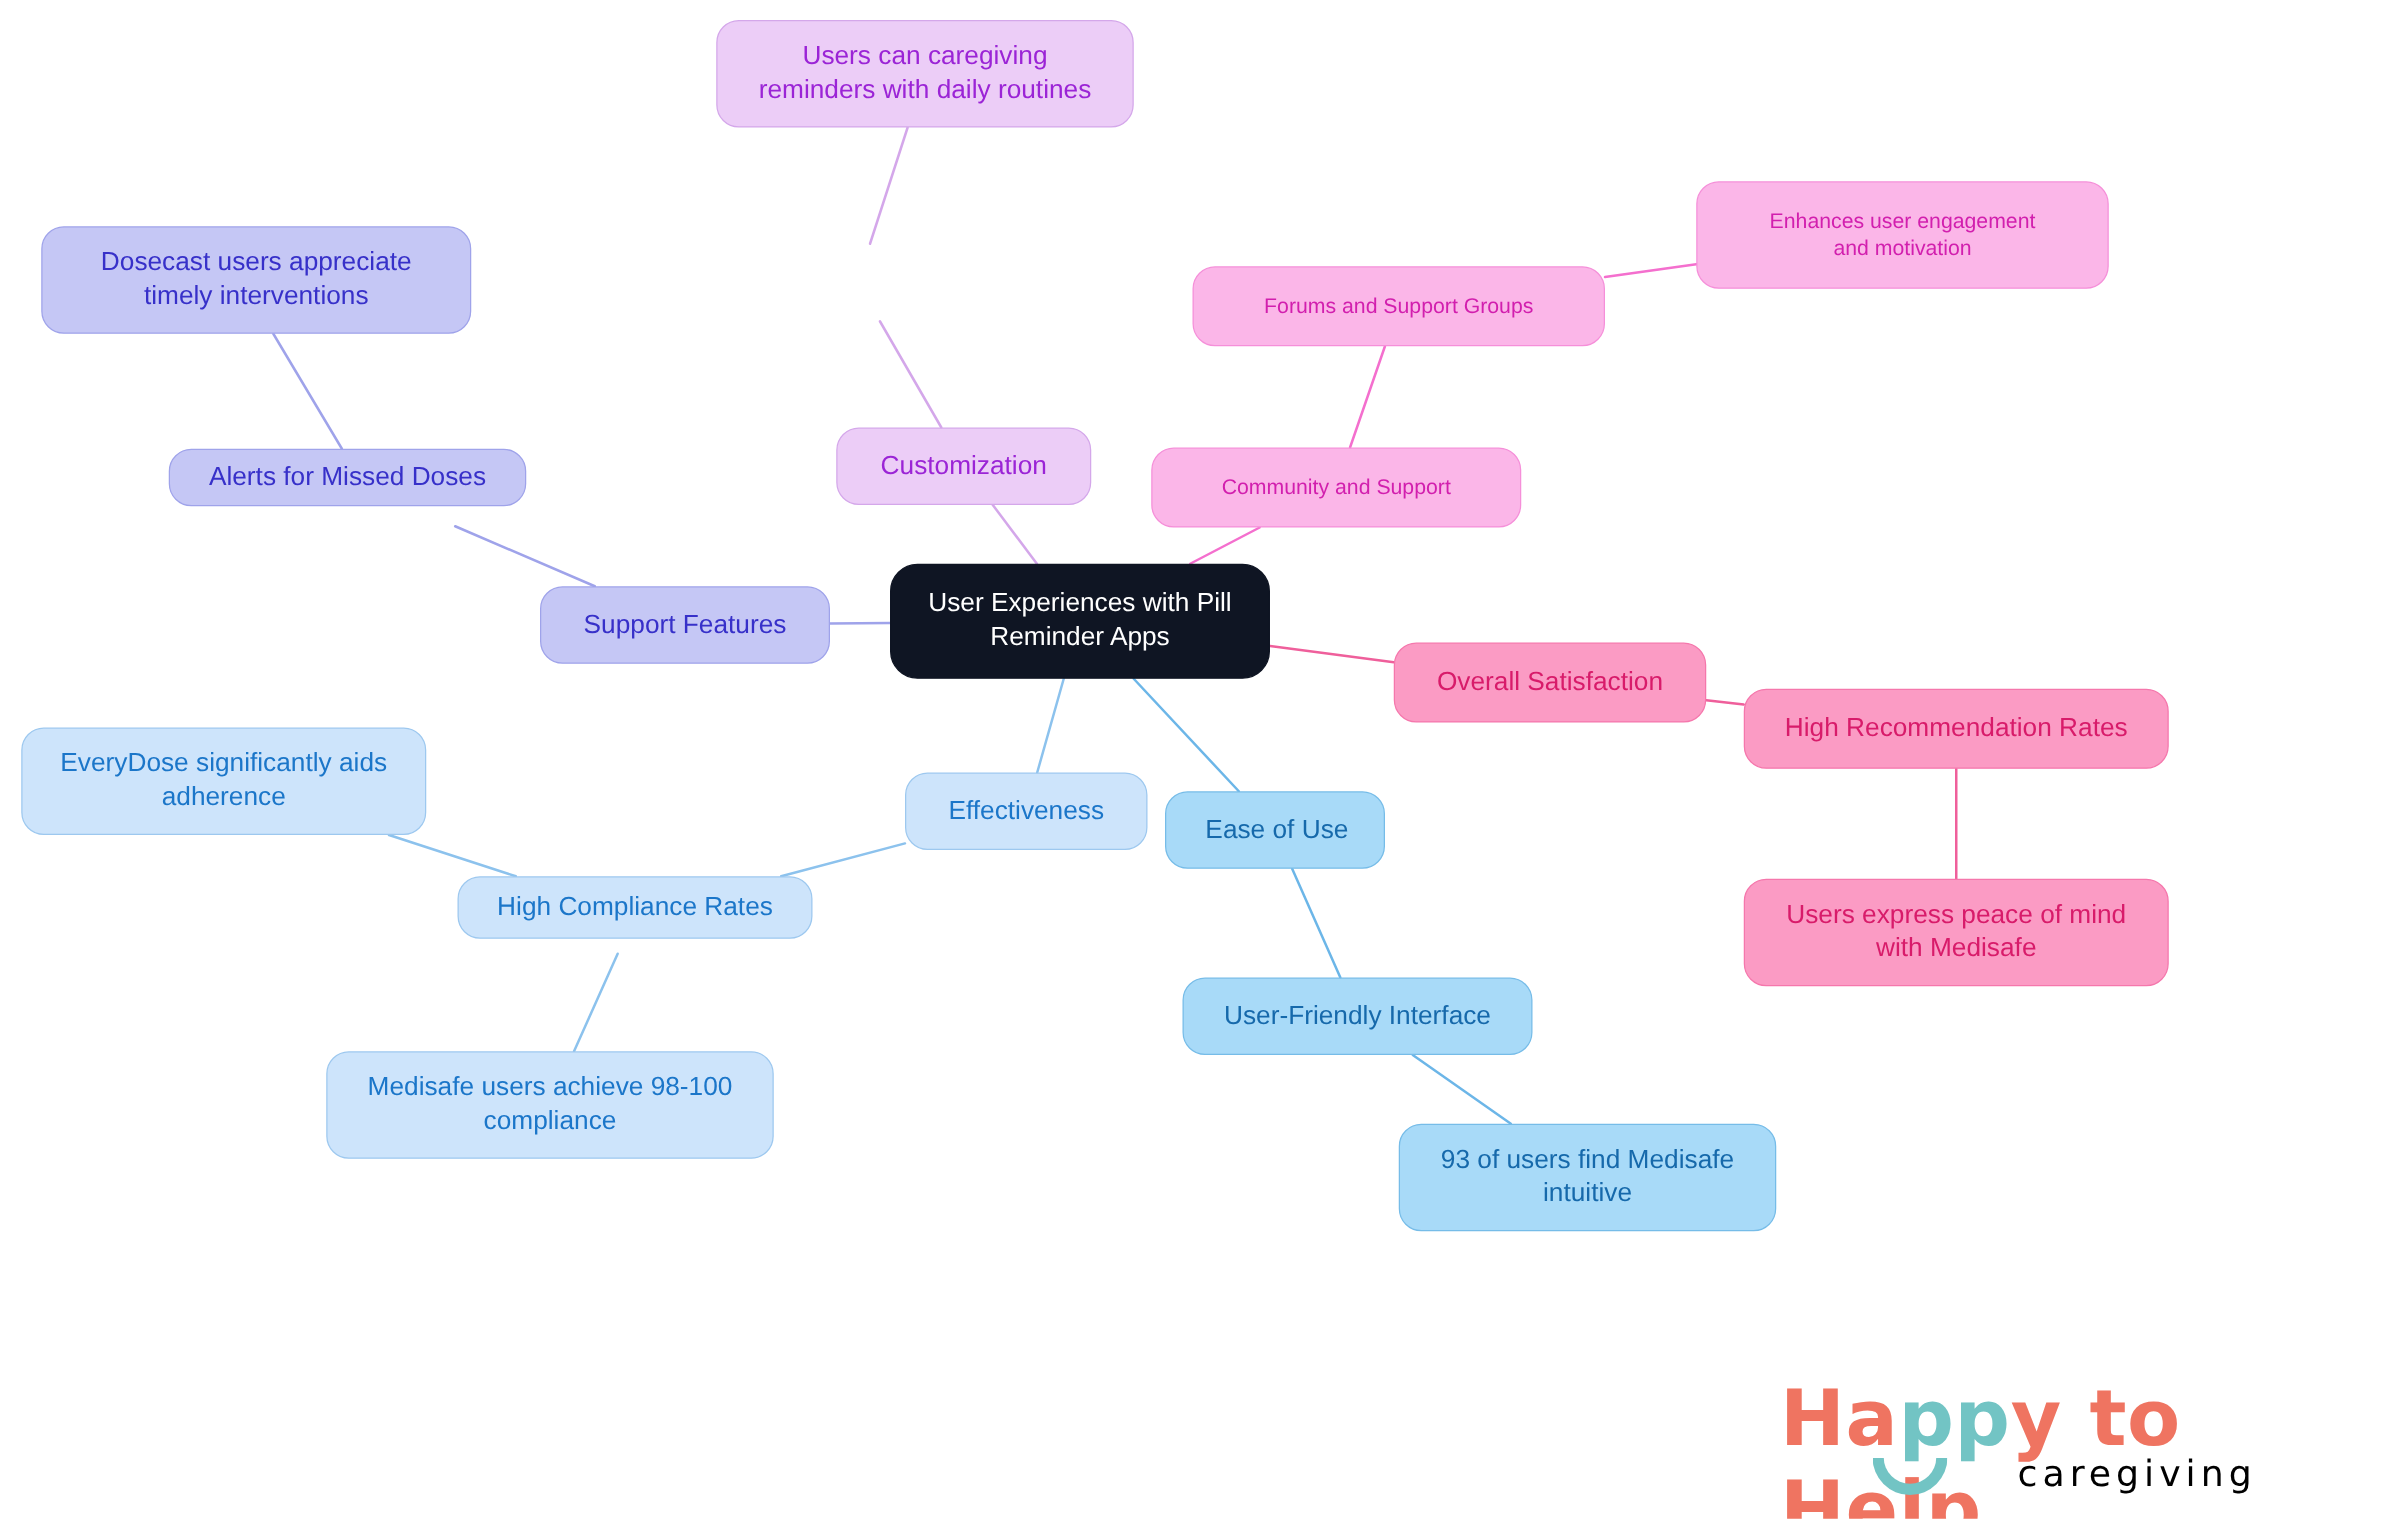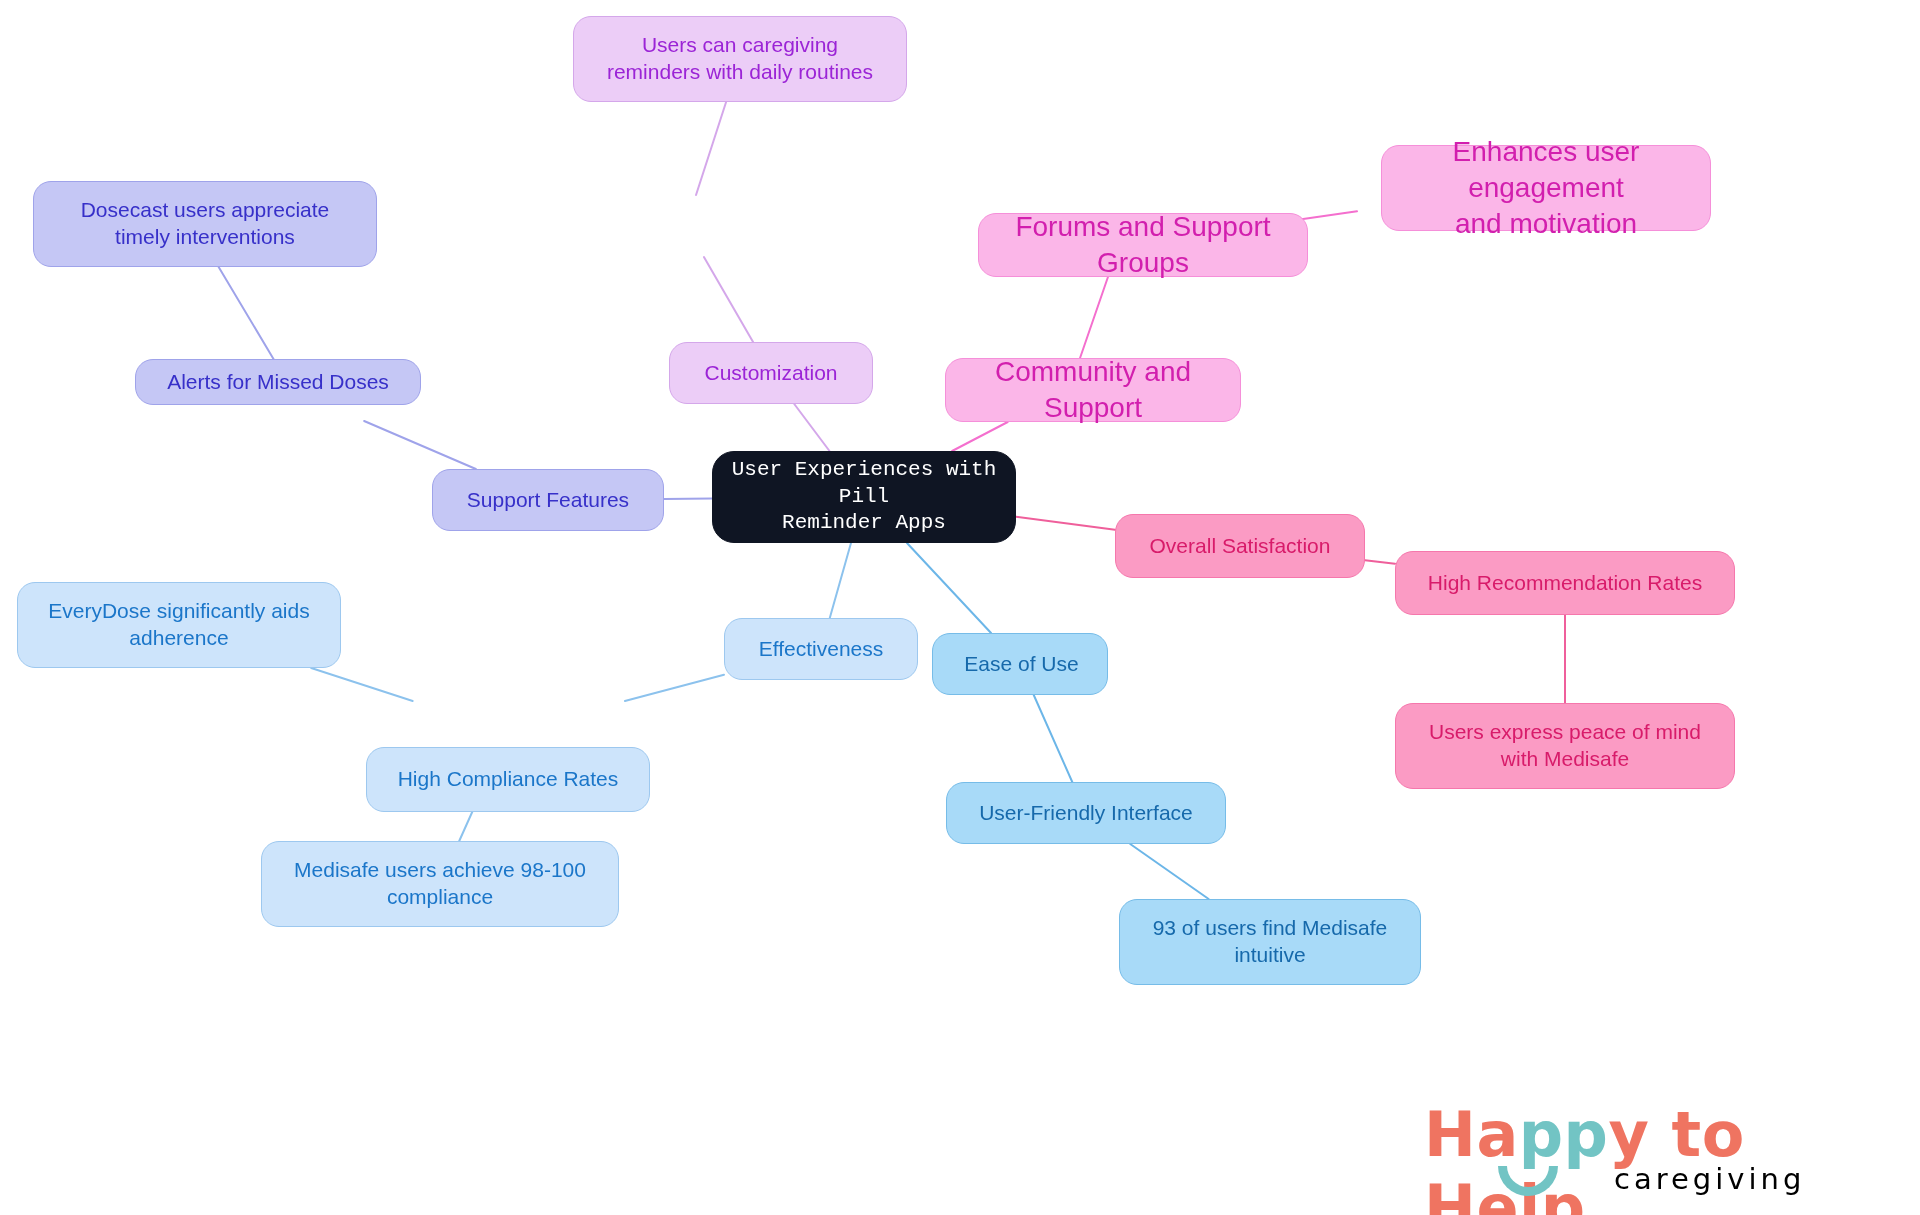--- a/index.html
+++ b/index.html
@@ -42,40 +42,38 @@
     line-height: 1.28;
     padding: 6px 14px;
     white-space: pre-line;
   }
   .node.root {
     background: #0f1523;
     border-color: #0f1523;
     color: #ffffff;
     font-size: 21px;
     border-radius: 22px;
-    font-family: Liberation Mono, monospace;
   }
   .node.lilac {
     background: #eccdf7;
     border-color: #d4a7ea;
     color: #9b24d6;
     font-size: 21px;
   }
   .node.periwinkle {
     background: #c5c7f5;
     border-color: #9fa3ea;
     color: #3730c9;
     font-size: 21px;
   }
   .node.pink {
     background: #fbb6e8;
     border-color: #f58fd9;
     color: #d21fae;
-    font-size: 28px;
-    margin-left: 24px;
+    font-size: 17px;
   }
   .node.rose {
     background: #fb9bc4;
     border-color: #f577ac;
     color: #d81b6a;
     font-size: 21px;
   }
   .node.skyblue {
     background: #a8daf8;
     border-color: #76bce8;
@@ -177,21 +175,21 @@
   <div class="node rose" style="left: 1395px; top: 551px; width: 340px; height: 64px;">High Recommendation Rates</div>
   <div class="node rose" style="left: 1395px; top: 703px; width: 340px; height: 86px;">Users express peace of mind
 with Medisafe</div>
 
   <div class="node skyblue" style="left: 932px; top: 633px; width: 176px; height: 62px; padding-left: 17px;">Ease of Use</div>
   <div class="node skyblue" style="left: 946px; top: 782px; width: 280px; height: 62px;">User-Friendly Interface</div>
   <div class="node skyblue" style="left: 1119px; top: 899px; width: 302px; height: 86px;">93 of users find Medisafe
 intuitive</div>
 
   <div class="node paleblue" style="left: 724px; top: 618px; width: 194px; height: 62px;">Effectiveness</div>
-  <div class="node paleblue" style="left: 366px; top: 701px; width: 284px; height: 65px; margin-top: 46px;">High Compliance Rates</div>
+  <div class="node paleblue" style="left: 366px; top: 701px; width: 284px; height: 50px;">High Compliance Rates</div>
   <div class="node paleblue" style="left: 17px; top: 582px; width: 324px; height: 86px;">EveryDose significantly aids
 adherence</div>
   <div class="node paleblue" style="left: 261px; top: 841px; width: 358px; height: 86px;">Medisafe users achieve 98-100
 compliance</div>
 
   <div id="logo">
     <div class="logo-wordmark"><span>Ha</span><span class="logo-pp">pp</span><span>y</span><span> to Help</span></div>
     <div class="logo-smile"></div>
     <div class="logo-sub">caregiving</div>
   </div>

